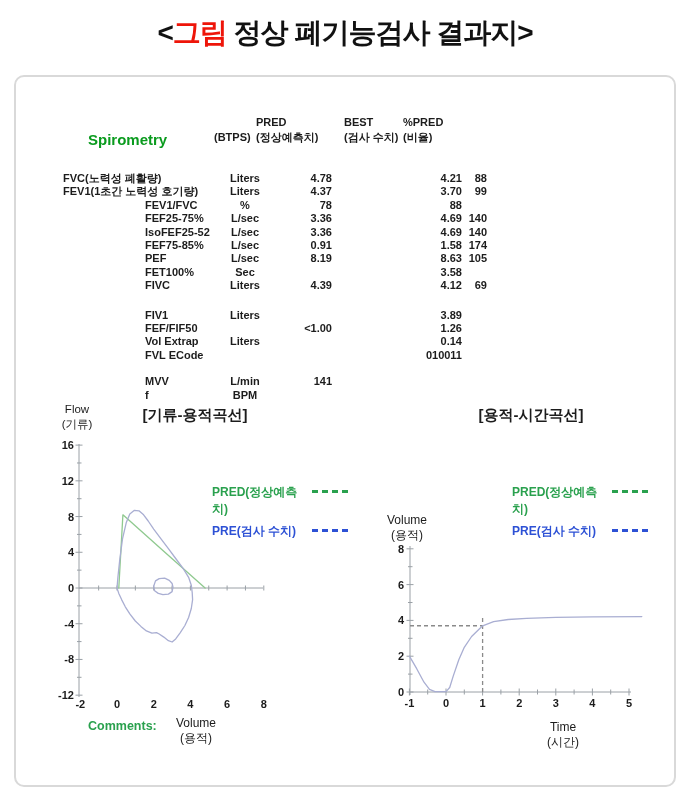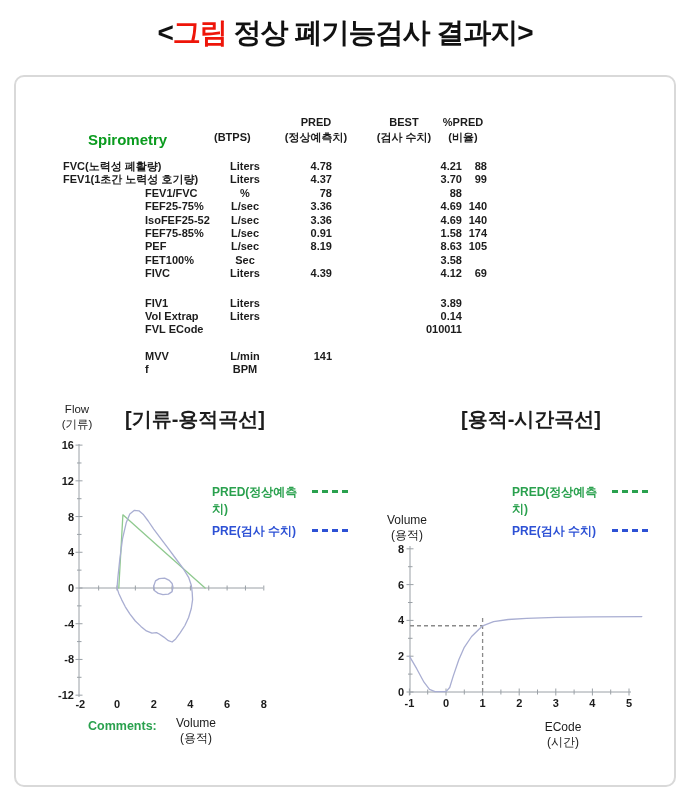--- a/index.html
+++ b/index.html
@@ -7,33 +7,33 @@
         font-family:"Liberation Sans",sans-serif;color:var(--text);overflow:hidden;}
   .title{position:absolute;left:0;top:14px;width:690px;text-align:center;
          font-size:28px;font-weight:800;letter-spacing:-1px;color:#111;}
   .title .red{color:var(--red);}
   .card{position:absolute;left:14px;top:75px;width:658px;height:708px;
         background:#fff;border:2px solid var(--border);border-radius:10px;}
   .abs{position:absolute;}
   
   .spiro-heading{left:88px;top:131px;font-size:15px;font-weight:bold;color:var(--hgreen);}
   .btps{left:214px;top:131px;font-size:11px;font-weight:bold;}
-  .colhead{top:115px;width:120px;text-align:center;font-size:11px;font-weight:bold;line-height:14.5px;}
+  .colhead{top:115px;width:120px;font-size:11px;font-weight:bold;line-height:14.5px;}
   #spiro-rows{left:60px;top:156px;width:430px;}
   .trow{display:grid;grid-template-columns:152px 63px 57px 130px 25px;
         font-size:11px;font-weight:bold;line-height:13.4px;white-space:nowrap;}
   .c-label{text-align:left;padding-left:85px;}
   .trow.long .c-label{padding-left:3px;}
   .c-unit{text-align:center;padding-left:3px;}
   .c-pred,.c-best,.c-pct{text-align:right;}
-  .tsec{margin-top:4px;}
+  .tsec{margin-top:16px;}
   .tsec:nth-child(2){margin-top:16px;}
   .tsec:nth-child(3){margin-top:13px;}
   
-  .chart-title{top:406px;width:170px;text-align:center;font-size:20px;font-weight:bold;}
+  .chart-title{top:406px;width:170px;text-align:center;font-size:15px;font-weight:bold;}
   .axis-corner{font-size:11.5px;line-height:15px;text-align:center;}
   .legend{display:grid;grid-template-columns:100px 40px;row-gap:5px;
           font-size:12px;font-weight:bold;}
   .legend .g{color:var(--lgreen);}
   .legend .b{color:var(--lblue);}
   .ldash{height:3px;width:38px;margin-top:6px;
          background:repeating-linear-gradient(90deg,var(--col) 0 6px,transparent 6px 10px);}
   .ldash.g{--col:var(--lgreen);}
   .ldash.b{--col:var(--lblue);}
   .comments{left:88px;top:719px;font-size:12.5px;font-weight:bold;color:var(--lgreen);}
@@ -132,20 +132,27 @@
           <span class="c-best">4.12</span>
           <span class="c-pct">69</span>
         </div>
       </div>
       <div class="tsec">
         <div class="trow">
           <span class="c-label">FIV1</span>
           <span class="c-unit">Liters</span>
           <span class="c-pred"></span>
           <span class="c-best">3.89</span>
+          <span class="c-pct"></span>
+        </div>
+        <div class="trow">
+          <span class="c-label">FEF/FIF50</span>
+          <span class="c-unit"></span>
+          <span class="c-pred">&lt;1.00</span>
+          <span class="c-best">1.26</span>
           <span class="c-pct"></span>
         </div>
         <div class="trow">
           <span class="c-label">Vol Extrap</span>
           <span class="c-unit">Liters</span>
           <span class="c-pred"></span>
           <span class="c-best">0.14</span>
           <span class="c-pct"></span>
         </div>
         <div class="trow">
@@ -290,17 +297,17 @@
       <line y1="689.5" y2="694.5" x1="500.9" x2="500.9" stroke="#9aa0a6"></line>
       <line y1="689.5" y2="694.5" x1="537.5" x2="537.5" stroke="#9aa0a6"></line>
       <line y1="689.5" y2="694.5" x1="574.1" x2="574.1" stroke="#9aa0a6"></line>
       <line y1="689.5" y2="694.5" x1="610.7" x2="610.7" stroke="#9aa0a6"></line>
       <line x1="410" y1="625.77" x2="482.6" y2="625.77" stroke="#8a8a8a" stroke-width="1.3" stroke-dasharray="4 3"></line>
       <line x1="482.6" y1="692" x2="482.6" y2="615.03" stroke="#8a8a8a" stroke-width="1.3" stroke-dasharray="4 3"></line>
       <polyline points="409.4,656.2 416.7,668.7 424.0,682.2 429.5,689.3 435.0,691.6 446.0,691.6 449.7,687.5 453.3,675.9 458.8,659.8 464.3,647.3 471.6,636.5 482.6,625.8 493.6,621.7 508.2,619.5 526.5,618.3 555.8,617.4 592.4,616.8 641.8,616.6" fill="none" stroke="#a9aed2" stroke-width="1.3" stroke-linejoin="round" stroke-linecap="round"></polyline>
     </svg>
 
   <div class="abs axis-xlabel" style="left:538px;top:720px;width:50px;">
-    <div>ECode</div>
+    <div>Time</div>
     <div>(시간)</div>
   </div>
 
 </div>
 
 </body></html>

